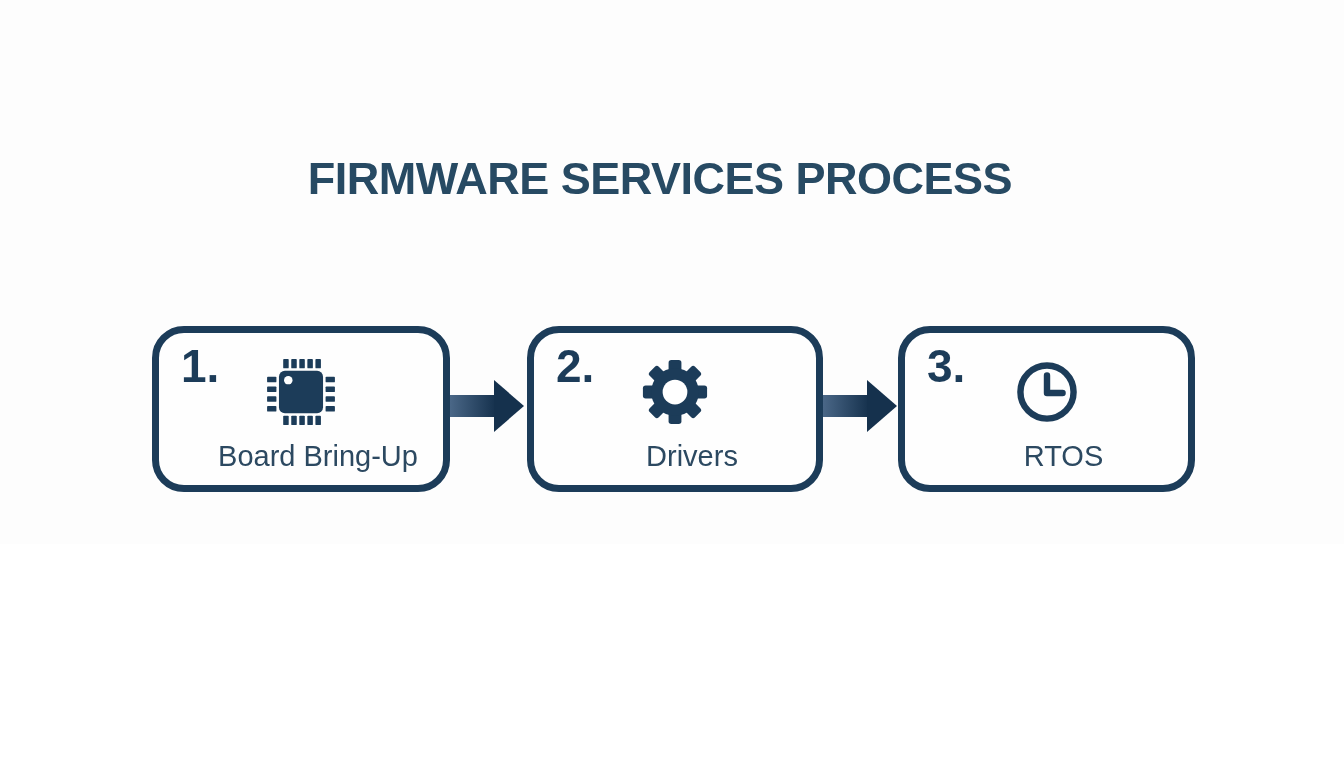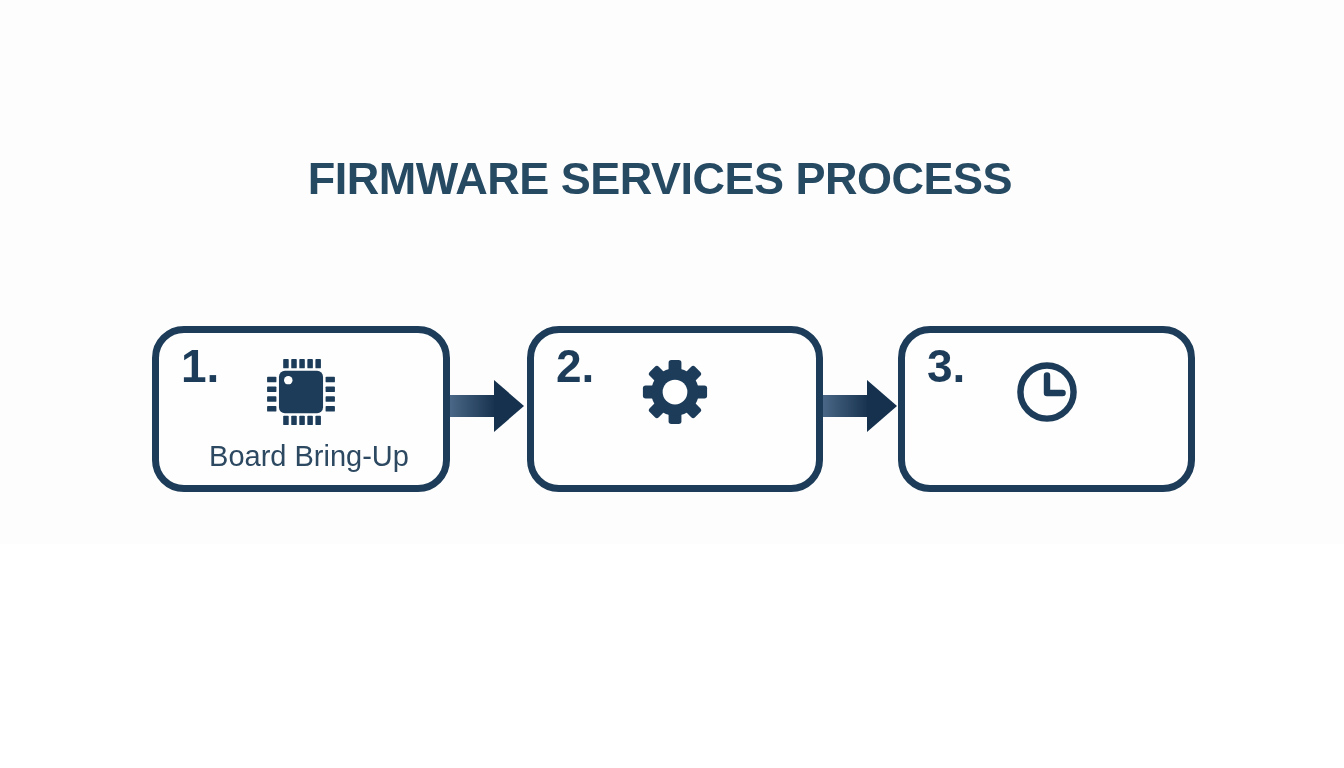--- a/index.html
+++ b/index.html
@@ -56,21 +56,21 @@
     transform: translateX(-50%);
     width: 86px;
     height: 78px;
     display: flex;
     align-items: center;
     justify-content: center;
   }
   .step-label {
     position: absolute;
     bottom: 12px;
-    left: 8px;
+    left: 17px;
     width: 100%;
     text-align: center;
     font-size: 29px;
     color: #2c4961;
     white-space: nowrap;
   }
   .flow-arrow {
     position: absolute;
     top: 377px;
     width: 74px;
@@ -143,20 +143,21 @@
               <rect x="29" y="57" width="14" height="14" rx="3"></rect>
               <rect x="1" y="29" width="14" height="14" rx="3"></rect>
               <rect x="57" y="29" width="14" height="14" rx="3"></rect>
             </g>
           </g>
           <circle cx="36" cy="36" r="26"></circle>
         </g>
         <circle cx="36" cy="36" r="13.5" fill="#ffffff"></circle>
       </svg>
     </div>
+    <div class="step-label">Drivers</div>
   </div>
 
   <svg class="flow-arrow a2" viewBox="0 0 74 58" aria-hidden="true">
     <defs>
       <linearGradient id="arrowGrad2" x1="0" y1="0" x2="1" y2="0">
         <stop offset="0" stop-color="#4a6787"></stop>
         <stop offset="1" stop-color="#15314d"></stop>
       </linearGradient>
     </defs>
     <rect x="0" y="18" width="46" height="22" fill="url(#arrowGrad2)"></rect>
@@ -164,15 +165,16 @@
   </svg>
 
   <div class="step-box b3">
     <div class="step-number">3.</div>
     <div class="step-icon">
       <svg width="66" height="66" viewBox="0 0 72 72" aria-hidden="true">
         <circle cx="36" cy="36" r="29" fill="none" stroke="#1c3c59" stroke-width="7"></circle>
         <path d="M36 18 L36 37 L53 37" fill="none" stroke="#1c3c59" stroke-width="7" stroke-linecap="round" stroke-linejoin="round"></path>
       </svg>
     </div>
+    <div class="step-label">RTOS</div>
   </div>
 
 </div>
 
 </body></html>

